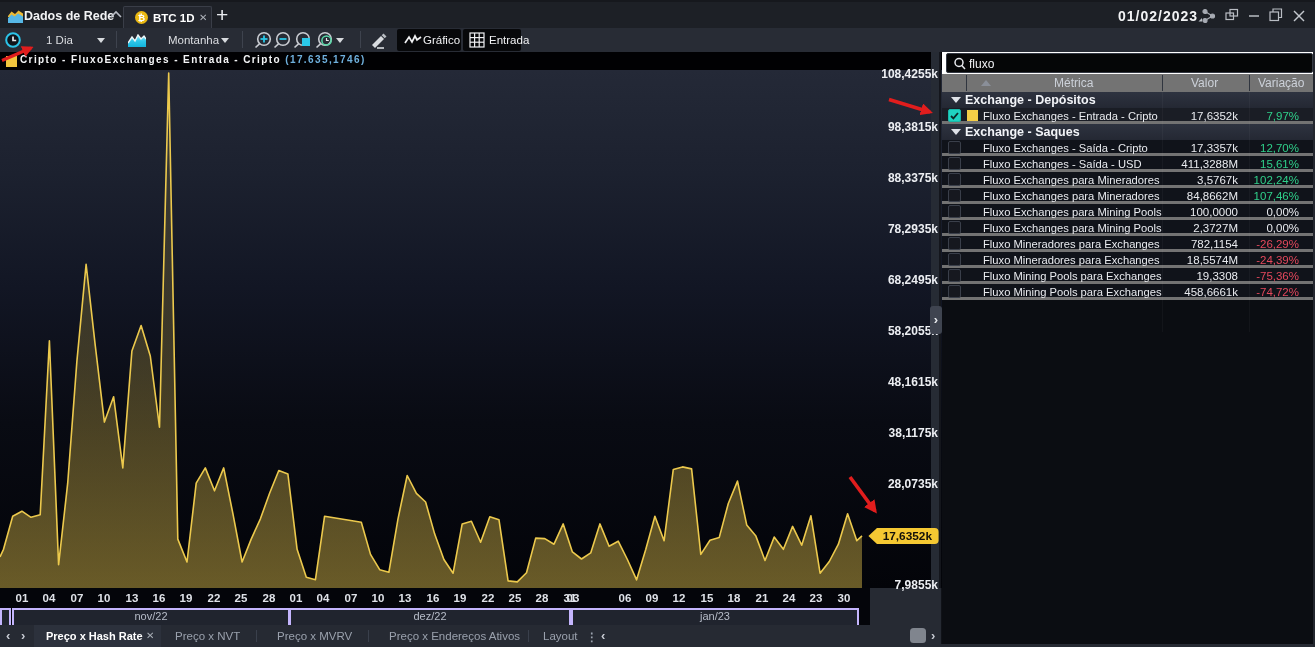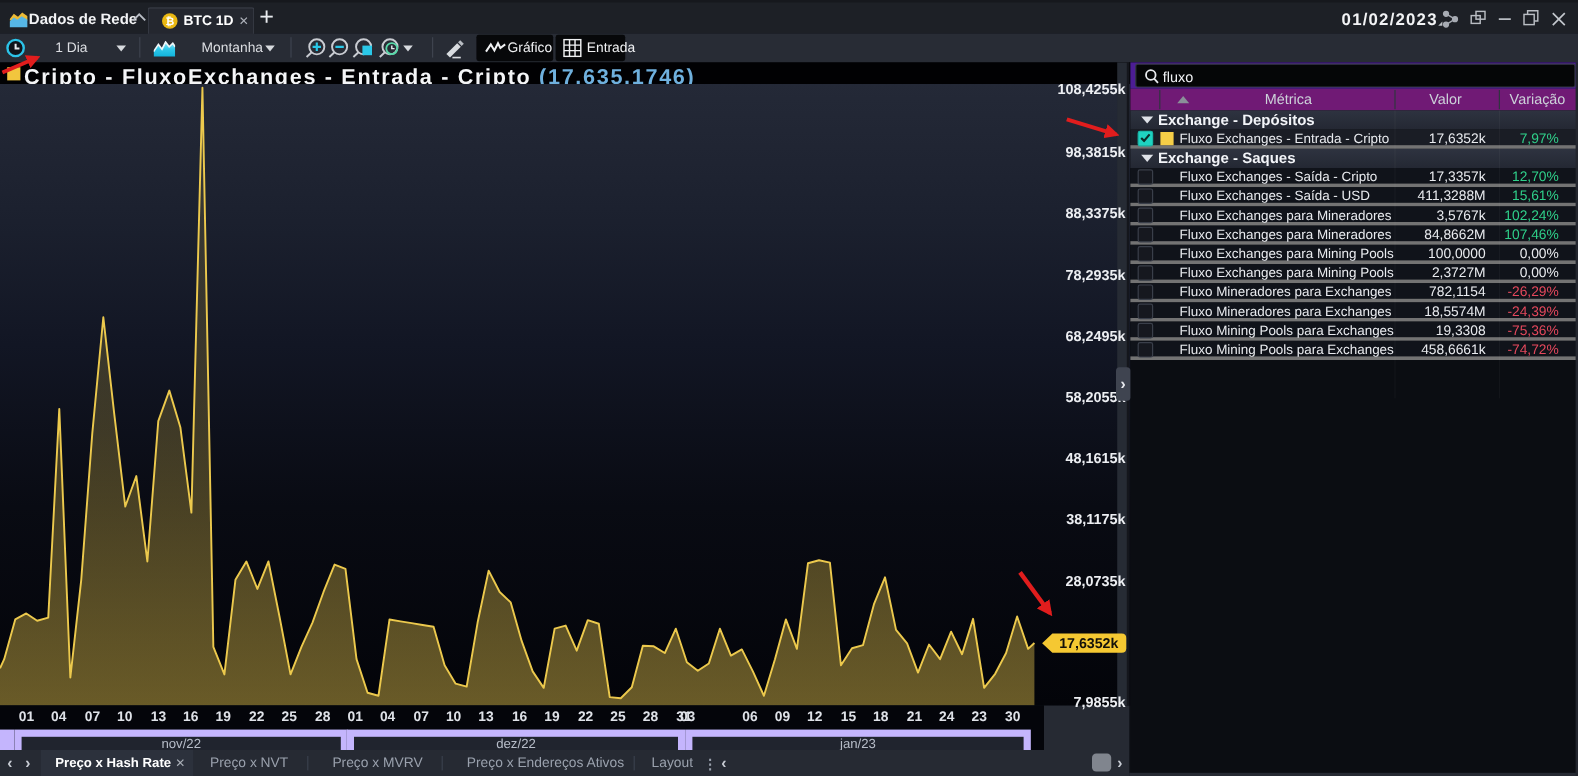--- a/index.html
+++ b/index.html
@@ -18,48 +18,48 @@
 .wicons{position:absolute;right:0;top:0;height:28px;}
 
 .toolbar{position:absolute;left:0;top:28px;width:1315px;height:24px;background:#282c35;padding-left:48px;}
 .tb-sep{position:absolute;top:3px;width:1px;height:17px;background:#3e434e;}
 .tbtext{position:absolute;top:6px;font-size:11.5px;color:#dcdee2;}
 .ddcaret{position:absolute;top:10px;width:0;height:0;border-left:4px solid transparent;border-right:4px solid transparent;border-top:5px solid #d7dade;}
 .toolbtn{position:absolute;top:1px;height:22px;background:#07080a;border-radius:2px;color:#f0f1f3;font-size:11.5px;}
 
 .legend{position:absolute;left:0;top:52px;width:942px;height:18px;background:#010103;}
 .lsw{position:absolute;left:6px;top:4px;width:11px;height:11px;background:#f2c63e;}
-.ltxt{position:absolute;left:20px;top:2px;font-size:18px;font-weight:bold;color:#f4f5f7;letter-spacing:1.4px;}
+.ltxt{position:absolute;left:20px;top:2px;font-size:10px;font-weight:bold;color:#f4f5f7;letter-spacing:1.4px;}
 .lval{color:#6fb0dd;}
 
 .plotwrap{position:absolute;left:0;top:70px;width:942px;height:518px;background:linear-gradient(180deg,#242937 0%,#1c212f 20%,#121624 42%,#090b13 68%,#030409 100%);}
 .splitbar{position:absolute;left:931px;top:52px;width:10px;height:536px;background:#262b34;border-right:2px solid #14161c;}
 .splitchev{position:absolute;left:930px;top:306px;width:12px;height:28px;background:#3f4450;border-radius:3px;color:#e8eaee;font-size:13px;text-align:center;line-height:27px;font-weight:bold;z-index:4;}
 .ylab{position:absolute;right:4px;font-size:12px;font-weight:bold;color:#eceef2;text-align:right;white-space:nowrap;}
 .pricetag{position:absolute;left:866px;top:527px;width:75px;height:18px;z-index:4;}
 .axisarea{position:absolute;left:864px;top:70px;width:78px;height:518px;z-index:3;}
 
 .xaxis{position:absolute;left:0;top:588px;width:870px;height:37px;background:#04050a;}
 .xlab{position:absolute;top:4px;width:20px;text-align:center;font-size:11.5px;font-weight:bold;color:#dfe2e8;}
-.band{position:absolute;top:20px;height:26px;background:#20242e;border:6px solid #c4b5fd;font-size:11px;color:#b6bcc8;text-align:center;line-height:13px;}
+.band{position:absolute;top:20px;height:26px;background:#20242e;border:2px solid #c4b5fd;font-size:11px;color:#b6bcc8;text-align:center;line-height:13px;}
 
 .footer{position:absolute;left:0;top:625px;width:941px;height:22px;background:#262a33;}
 .fchev{position:absolute;top:3px;font-size:13px;font-weight:bold;color:#c8ccd4;}
 .ftab{position:absolute;left:34px;top:0;width:127px;height:22px;background:#2c313c;}
 .ftabtxt{position:absolute;left:12px;top:5px;font-size:11px;font-weight:bold;color:#fff;}
 .ftabx{position:absolute;left:112px;top:5px;font-size:10px;color:#aab0b8;}
 .flab{position:absolute;top:5px;font-size:11.5px;color:#9aa1ad;}
 .fsep{position:absolute;top:5px;width:1px;height:12px;background:#3a404c;}
 .fpill{position:absolute;left:910px;top:3px;width:16px;height:15px;border-radius:3.5px;background:#80858e;}
 
 .rpanel{position:absolute;left:942px;top:52px;width:373px;height:592px;background:#0b0d12;}
-.searchrow{position:absolute;left:0;top:0;width:373px;height:22px;background:#4c1d95;}
+.searchrow{position:absolute;left:0;top:0;width:373px;height:22px;background:#ffffff;}
 .searchbox{position:absolute;left:4px;top:1px;width:367px;height:20px;background:#050607;border:1px solid #343943;border-radius:2px;}
 .searchtxt{position:absolute;left:22px;top:3px;font-size:12px;color:#f0f1f4;}
-.thead{position:absolute;left:0;top:22px;width:373px;height:18px;background:#701a75;font-size:12px;color:#ccd1d9;}
+.thead{position:absolute;left:0;top:22px;width:373px;height:18px;background:#737373;font-size:12px;color:#ccd1d9;}
 .hsep{position:absolute;top:1px;width:1px;height:16px;background:#30353f;}
 .tbl{position:absolute;left:0;top:40px;width:373px;}
 .grp{position:relative;width:373px;height:16px;background:linear-gradient(180deg,#2e3340,#242833);}
 .gtri{position:absolute;left:9px;top:5px;width:0;height:0;border-left:5px solid transparent;border-right:5px solid transparent;border-top:6px solid #dfe2e8;}
 .gtxt{position:absolute;left:23px;top:1px;font-size:12.5px;font-weight:bold;color:#f2f4f8;}
 .trow{position:relative;width:373px;height:16px;background:#10131a;border-bottom:3px solid #737373;}
 .trow.sel{background:#1a1d25;}
 .cb{position:absolute;left:6px;top:1px;width:13px;height:13px;background:#16181f;border:1px solid #3a3f4a;border-radius:2px;}
 .cb.on{background:#1fd3c1;border-color:#19b7a8;text-align:center;line-height:10px;}
 .sw{position:absolute;left:25px;top:2px;width:11px;height:11px;background:#f5ce47;}

